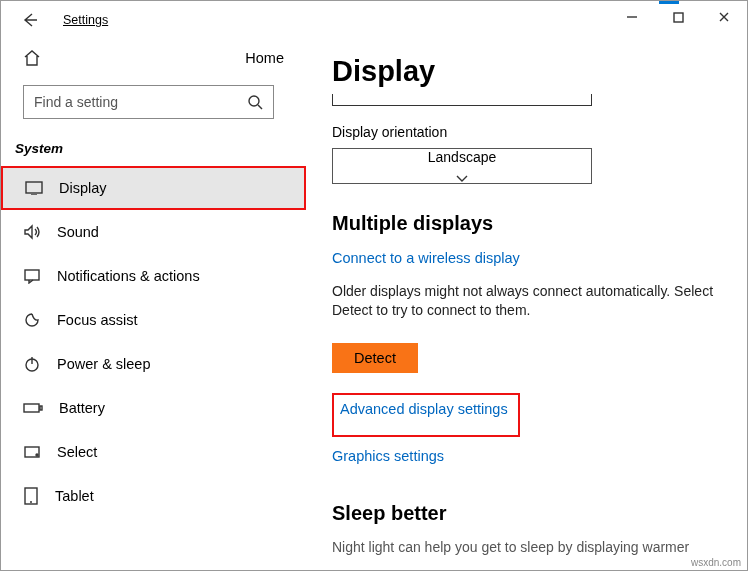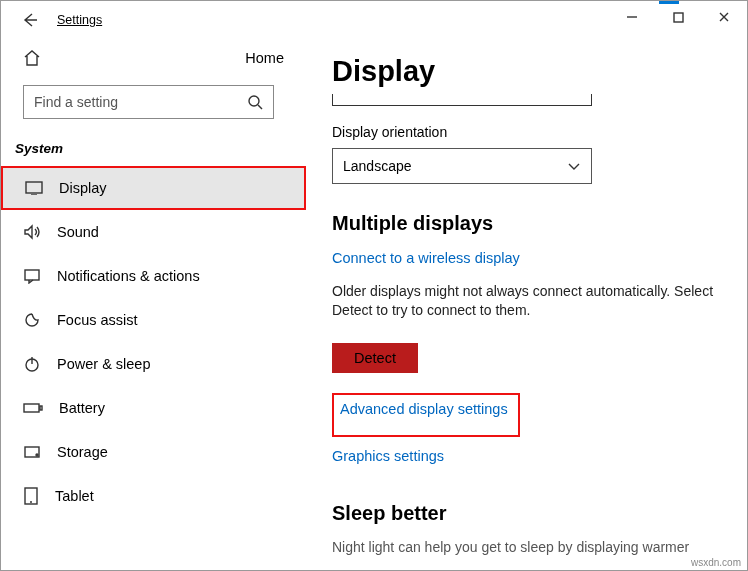--- a/index.html
+++ b/index.html
@@ -2,46 +2,46 @@
 <html><head>
 <meta charset="utf-8">
 <style>
   * { box-sizing: border-box; margin: 0; padding: 0; }
   html, body { width: 748px; height: 571px; font-family: "Segoe UI", Arial, sans-serif; background: #fff; color: #000; overflow: hidden; }
   .window { border: 1px solid #999; width: 748px; height: 571px; position: relative; background: #fff; }
   .blue-edge { position: absolute; top: 0; left: 658px; right: 68px; height: 3px; background: #0078d4; z-index: 5; }
   
   .titlebar { display: flex; align-items: center; height: 38px; padding-left: 12px; }
   .titlebar .back { width: 32px; height: 32px; display: flex; align-items: center; justify-content: center; }
-  .titlebar .title { font-size: 12.5px; margin-left: 12px; text-decoration: underline; }
+  .titlebar .title { font-size: 12.5px; margin-left: 18px; text-decoration: underline; }
   .win-controls { position: absolute; top: 0; right: 0; display: flex; }
   .win-controls div { width: 46px; height: 32px; display: flex; align-items: center; justify-content: center; font-size: 13px; }
   
   .content { display: flex; height: calc(100% - 38px); }
   .sidebar { width: 305px; padding: 0 0 0 0; }
   .home { display: flex; align-items: center; padding: 10px 22px 14px 22px; justify-content: space-between; }
   .home svg { margin-right: 16px; }
   .home span { font-size: 14.5px; }
   .search { margin: 4px 32px 0 22px; height: 34px; border: 1px solid #888; display: flex; align-items: center; padding: 0 10px; justify-content: space-between; }
   .search .ph { color: #555; font-size: 14px; }
   .section { font-weight: 600; font-size: 13.5px; padding: 22px 22px 10px 14px; font-style: italic; }
   .nav-item { display: flex; align-items: center; padding: 0 22px; height: 44px; font-size: 14.5px; }
   .nav-item svg { margin-right: 16px; flex-shrink: 0; }
   .nav-item.selected { background: #e6e6e6; }
   .highlight-red { border: 2.5px solid #e11; }
   
   .main { flex: 1; padding: 16px 26px 0 26px; overflow: hidden; }
   .h1 { font-size: 29px; font-weight: 600; margin-bottom: 6px; }
   .held-bar { border: 1px solid #333; height: 12px; border-top: none; margin-bottom: 18px; width: 260px; }
   .label-sm { font-size: 14px; margin-bottom: 8px; }
-  .select { height: 36px; width: 260px; border: 1px solid #555; display: flex; align-items: center; justify-content: space-between; padding: 0 10px; font-size: 14px; margin-bottom: 28px; }
+  .select { height: 36px; width: 260px; border: 1px solid #555; display: flex; align-items: center; justify-content: space-between; padding: 0 10px; font-size: 14px; margin-bottom: 28px; flex-direction: column; }
   .h2 { font-size: 20px; font-weight: 700; margin-bottom: 14px; }
   .link { color: #0067c0; font-size: 14.5px; display: inline-block; margin-bottom: 16px; }
   .desc { font-size: 14px; color: #222; margin-bottom: 23px; line-height: 1.35; }
-  .btn { display: inline-block; background: #b91c1c; padding: 7px 22px; font-size: 14.5px; margin-bottom: 20px; }
+  .btn { display: inline-block; background: #f97316; padding: 7px 22px; font-size: 14.5px; margin-bottom: 20px; }
   .link-highlight { border: 2.5px solid #e11; padding: 5px 10px 17px 6px; display: inline-block; margin-bottom: 10px; }
   .link-highlight .link { margin-bottom: 0; }
   .desc-muted { font-size: 14px; color: #555; }
   svg { stroke: #333; stroke-width: 1.4; fill: none; }
   .watermark { position: absolute; bottom: 2px; right: 6px; font-size: 10px; color: #888; }
 </style>
 </head>
 <body>
 
 <div class="window">
@@ -129,21 +129,21 @@
             <rect x="1" y="2" width="15" height="8"></rect>
             <rect x="17" y="4" width="2" height="4"></rect>
           </svg>
         <span>Battery</span>
       </div>
       <div class="nav-item">
         <svg width="18" height="14" viewBox="0 0 18 14">
             <rect x="2" y="2" width="14" height="10"></rect>
             <circle cx="14" cy="10" r="1"></circle>
           </svg>
-        <span>Storage</span>
+        <span>Select</span>
       </div>
       <div class="nav-item">
         <svg width="16" height="18" viewBox="0 0 16 18">
             <rect x="2" y="1" width="12" height="16"></rect>
             <path d="M7 15 H9"></path>
           </svg>
         <span>Tablet</span>
       </div>
     </div>
 

